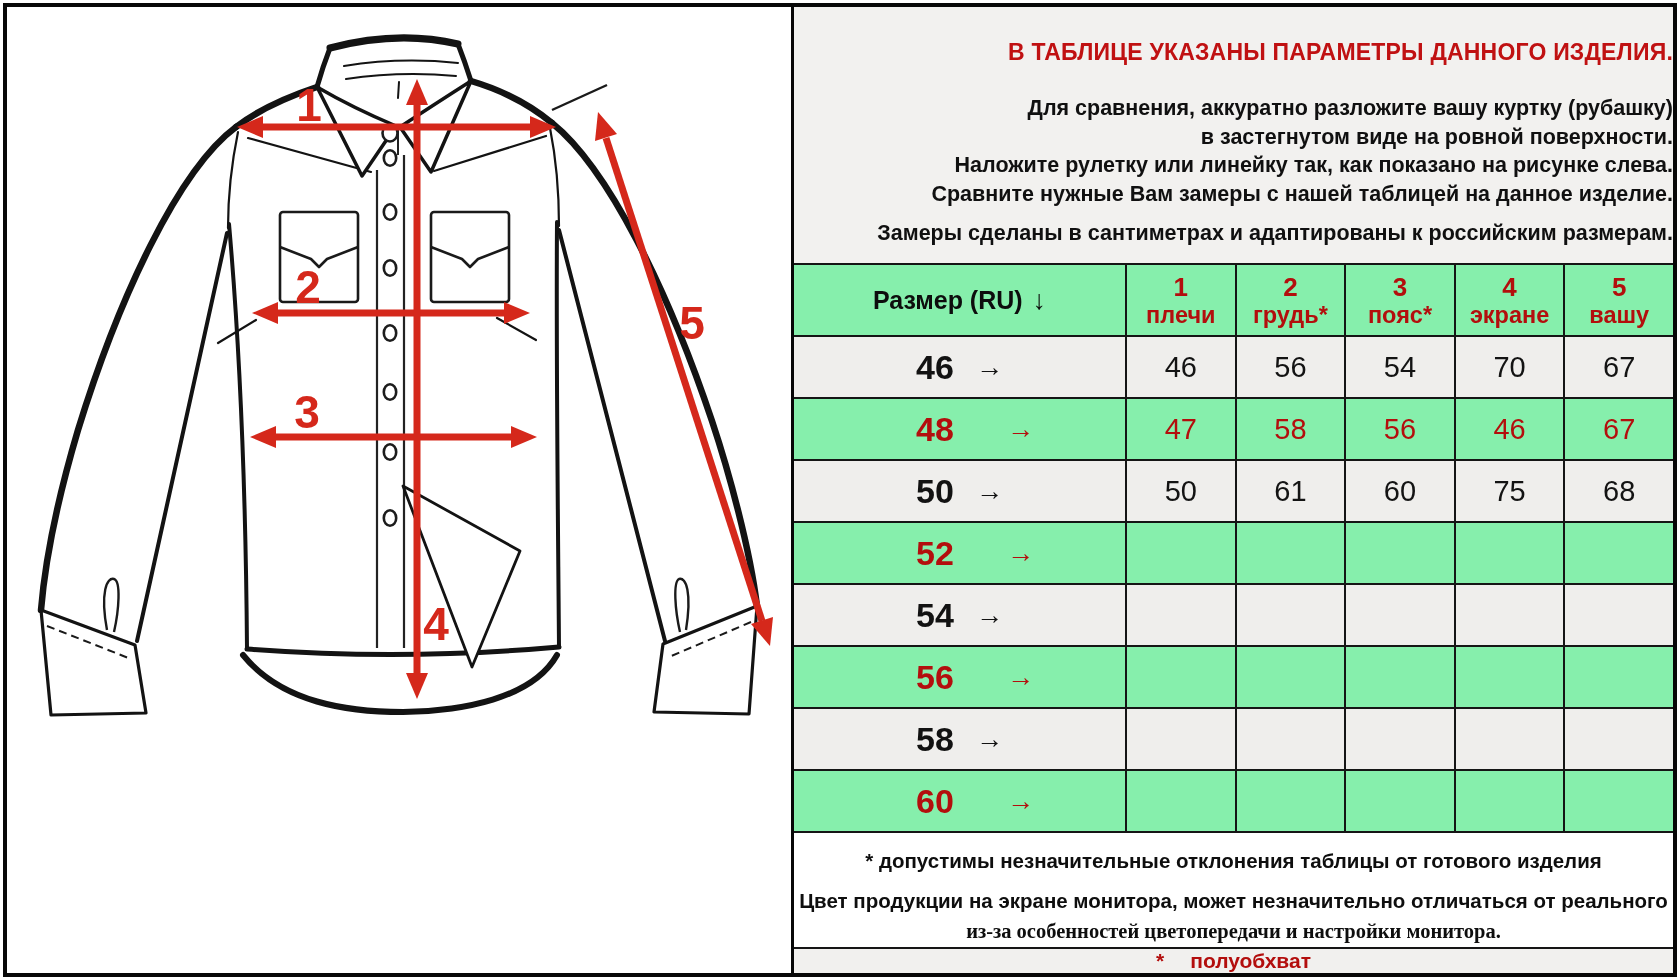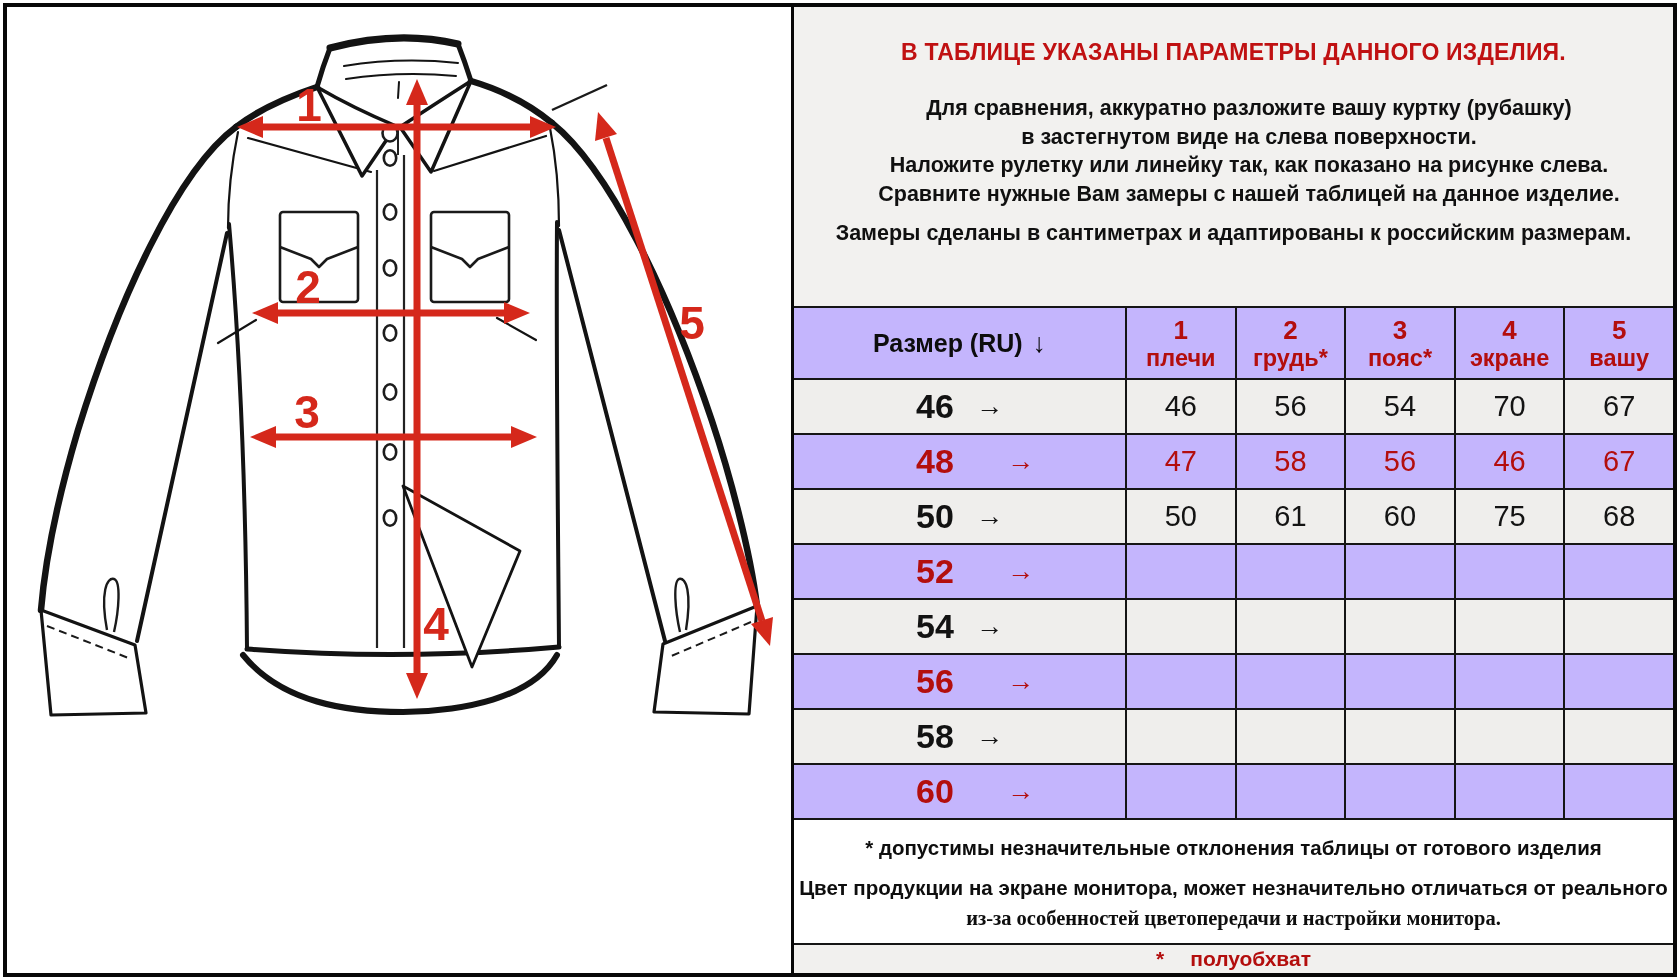--- a/index.html
+++ b/index.html
@@ -9,31 +9,31 @@
   #frame{position:absolute;inset:3px;border:4px solid #070707;pointer-events:none;z-index:60;}
 
   
   #diagram{position:absolute;left:0;top:0;width:791px;height:980px;}
 
   
   #info{position:absolute;left:791px;top:7px;width:882px;height:966px;box-sizing:border-box;
         border-left:3px solid #070707;display:flex;flex-direction:column;background:#fff;}
 
   .intro{height:301px;box-sizing:border-box;border-bottom:2px solid var(--line);
-         background:var(--panel-gray);text-align:center;font-weight:bold;}
+         background:var(--panel-gray);text-align:right;font-weight:bold;}
   .intro .title{margin-top:28px;font-size:23px;line-height:34px;color:var(--red-title);letter-spacing:.2px;}
   .intro .instr{margin-top:25px;font-size:21.5px;line-height:28.5px;color:#101010;padding-left:31px;}
   .intro .units{margin-top:13px;font-size:21.5px;color:#101010;}
 
   
-  #size-table{background:#c4b5fd;}
+  #size-table{background:#86efac;}
   .trow{display:grid;grid-template-columns:331px repeat(5,1fr);box-sizing:border-box;
         border-bottom:2px solid var(--line);}
   .trow.thead{height:72px;}
-  .trow.data{height:55px;text-align:right;}
+  .trow.data{height:62px;text-align:right;}
   .trow.stripe{background:var(--stripe);}
   .cell{display:flex;align-items:center;justify-content:center;box-sizing:border-box;}
   .vcol{border-left:2px solid var(--line);}
   .hcell{flex-direction:column;color:var(--red-table);font-weight:bold;line-height:1.18;padding-top:2px;}
   .hcell .col-num{font-size:26px;}
   .hcell .col-name{font-size:23.5px;}
   .head-size{font-size:25px;font-weight:bold;color:#0d0d0d;gap:10px;}
   .head-size .dn-arrow{font-weight:400;font-size:27px;}
   .size-cell{gap:22px;}
   .size-cell .num{font-size:34px;font-weight:bold;color:#121212;}
@@ -177,21 +177,21 @@
   </svg>
 
   <div id="info">
 
     <section class="intro">
       <div class="title">
         <div>В ТАБЛИЦЕ УКАЗАНЫ ПАРАМЕТРЫ ДАННОГО ИЗДЕЛИЯ.</div>
       </div>
       <div class="instr">
         <div>Для сравнения, аккуратно разложите вашу куртку (рубашку)</div>
-        <div>в застегнутом виде на слева поверхности.</div>
+        <div>в застегнутом виде на ровной поверхности.</div>
         <div>Наложите рулетку или линейку так, как показано на рисунке слева.</div>
         <div>Сравните нужные Вам замеры с нашей таблицей на данное изделие.</div>
       </div>
       <div class="units">Замеры сделаны в сантиметрах и адаптированы к российским размерам.</div>
     </section>
 
     <div id="size-table">
       <div class="trow thead" id="thead">
         <div class="cell head-size">
           <span>Размер (RU)</span>

